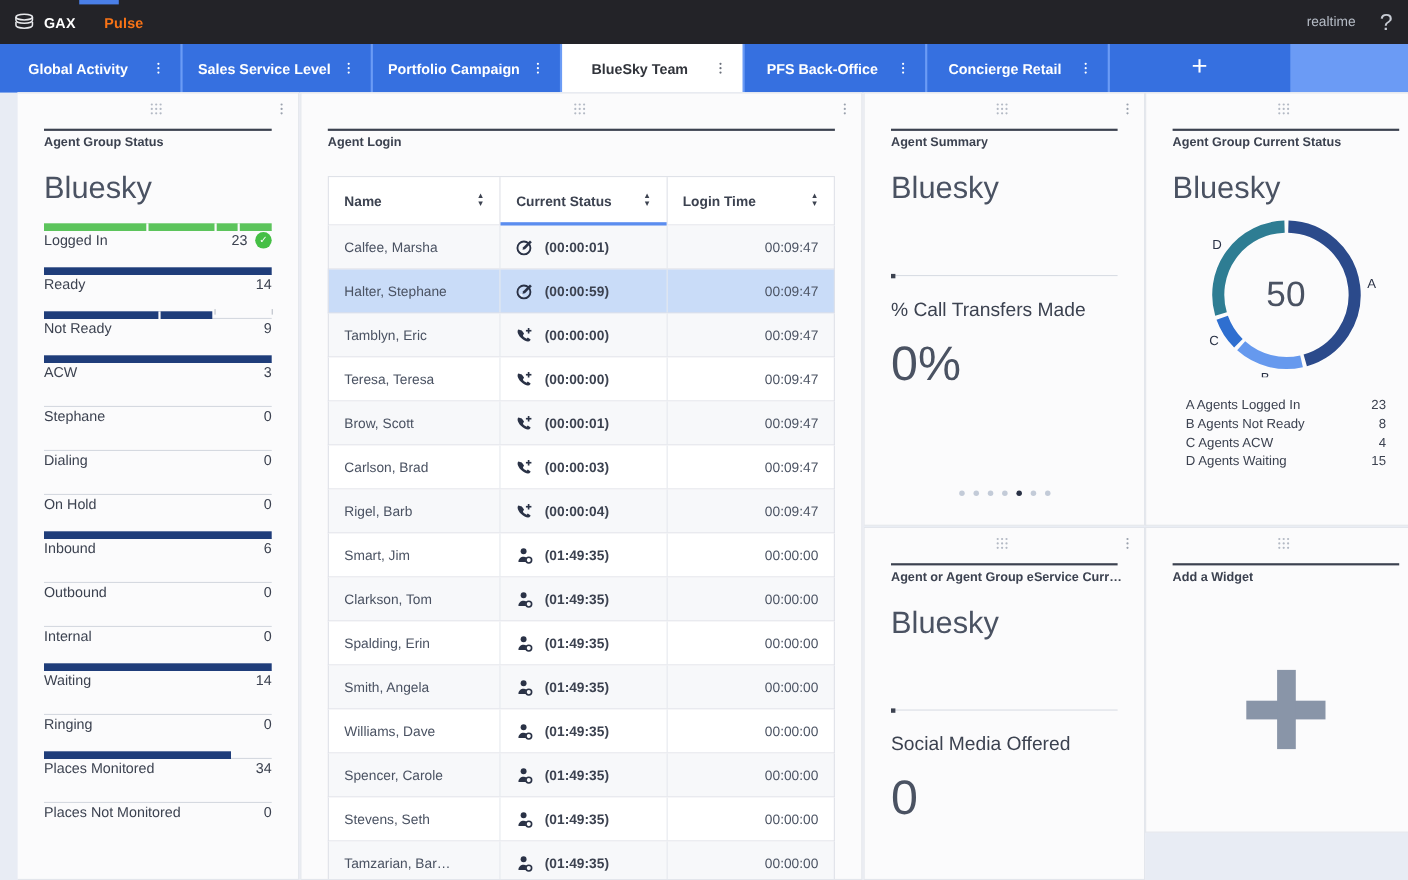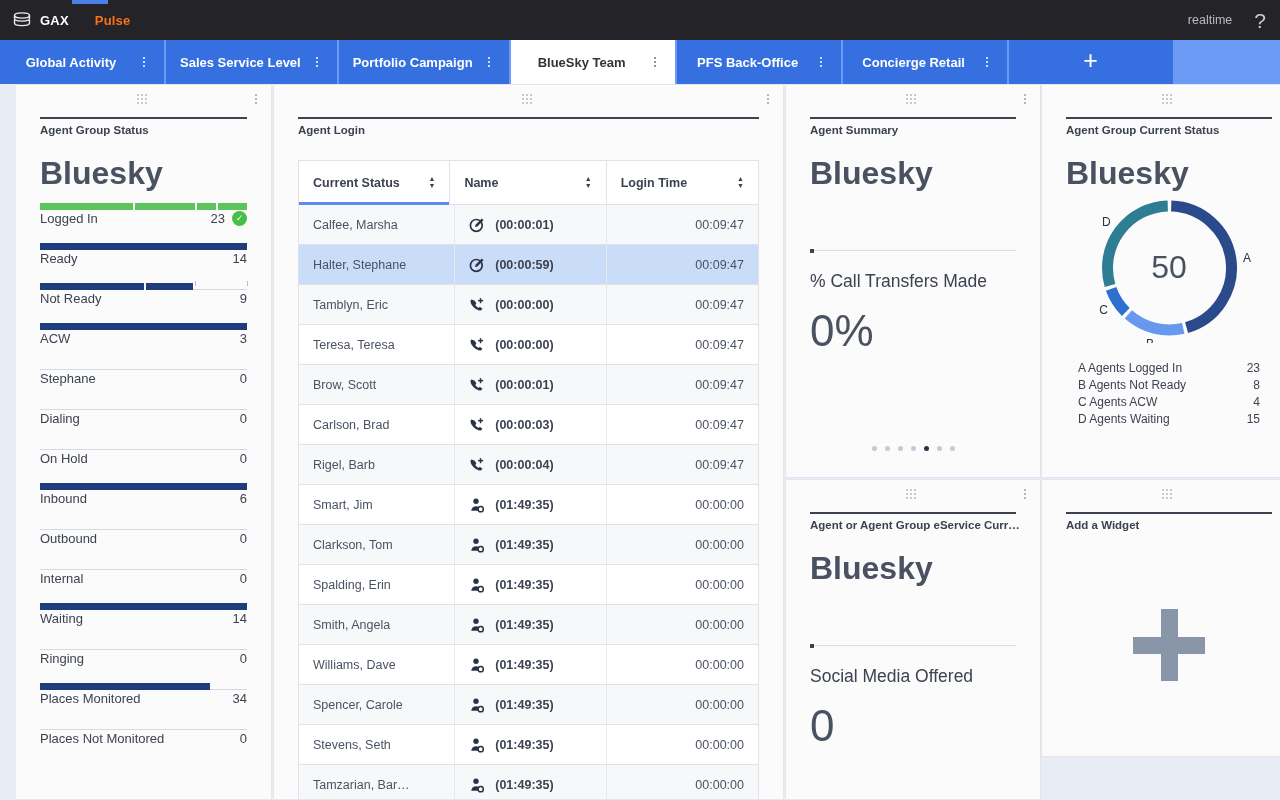--- a/index.html
+++ b/index.html
@@ -100,21 +100,21 @@
     border-top: 2px solid #3c4250;
   }
   .w-title {
     position: absolute; left: 24px; top: 39px;
     font-size: 11.5px; font-weight: bold; color: #3c4250;
     white-space: nowrap; overflow: hidden; text-overflow: ellipsis;
     max-width: calc(100% - 40px);
   }
   .w-obj {
     position: absolute; left: 24px;
-    font-size: 32px; color: #4a5262; font-weight: bold;
+    font-size: 28px; color: #4a5262; font-weight: normal;
   }
 
   
   #w-ags { left: 0; top: 0; width: 256px; height: 716px; border-left: none; }
   #w-ags .w-obj { top: 70px; }
   .stat-list { position: absolute; left: 24px; right: 24px; top: 118px; }
   .stat {
     position: relative; height: 40px;
   }
   .stat-bar {
@@ -521,29 +521,29 @@
       </div>
     <div class="w-kebab">
         <i></i>
         <i></i>
         <i></i>
       </div>
     <div class="w-rule"></div>
     <div class="w-title">Agent Login</div>
     <div class="tbl">
       <div class="tbl-head">
-        <div class="th col-status active">
-          <span class="th-label">Current Status</span>
+        <div class="th col-name">
+          <span class="th-label">Name</span>
           <span class="sorter">
               <i>▲</i>
               <i>▼</i>
             </span>
         </div>
-        <div class="th col-name">
-          <span class="th-label">Name</span>
+        <div class="th col-status active">
+          <span class="th-label">Current Status</span>
           <span class="sorter">
               <i>▲</i>
               <i>▼</i>
             </span>
         </div>
         <div class="th col-time">
           <span class="th-label">Login Time</span>
           <span class="sorter">
               <i>▲</i>
               <i>▼</i>

